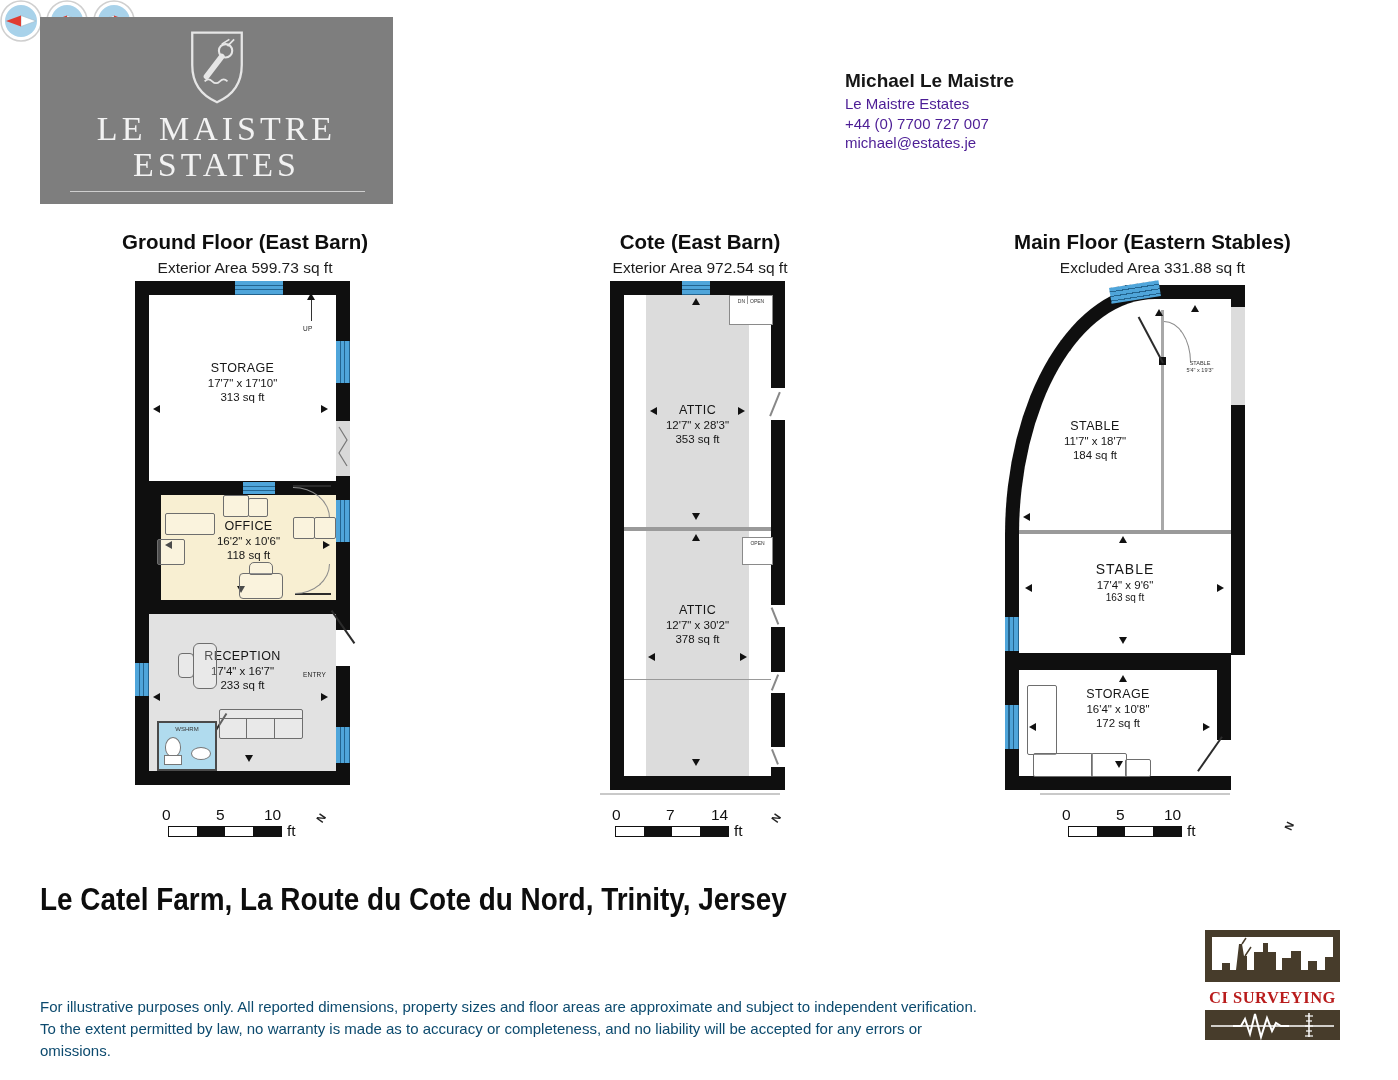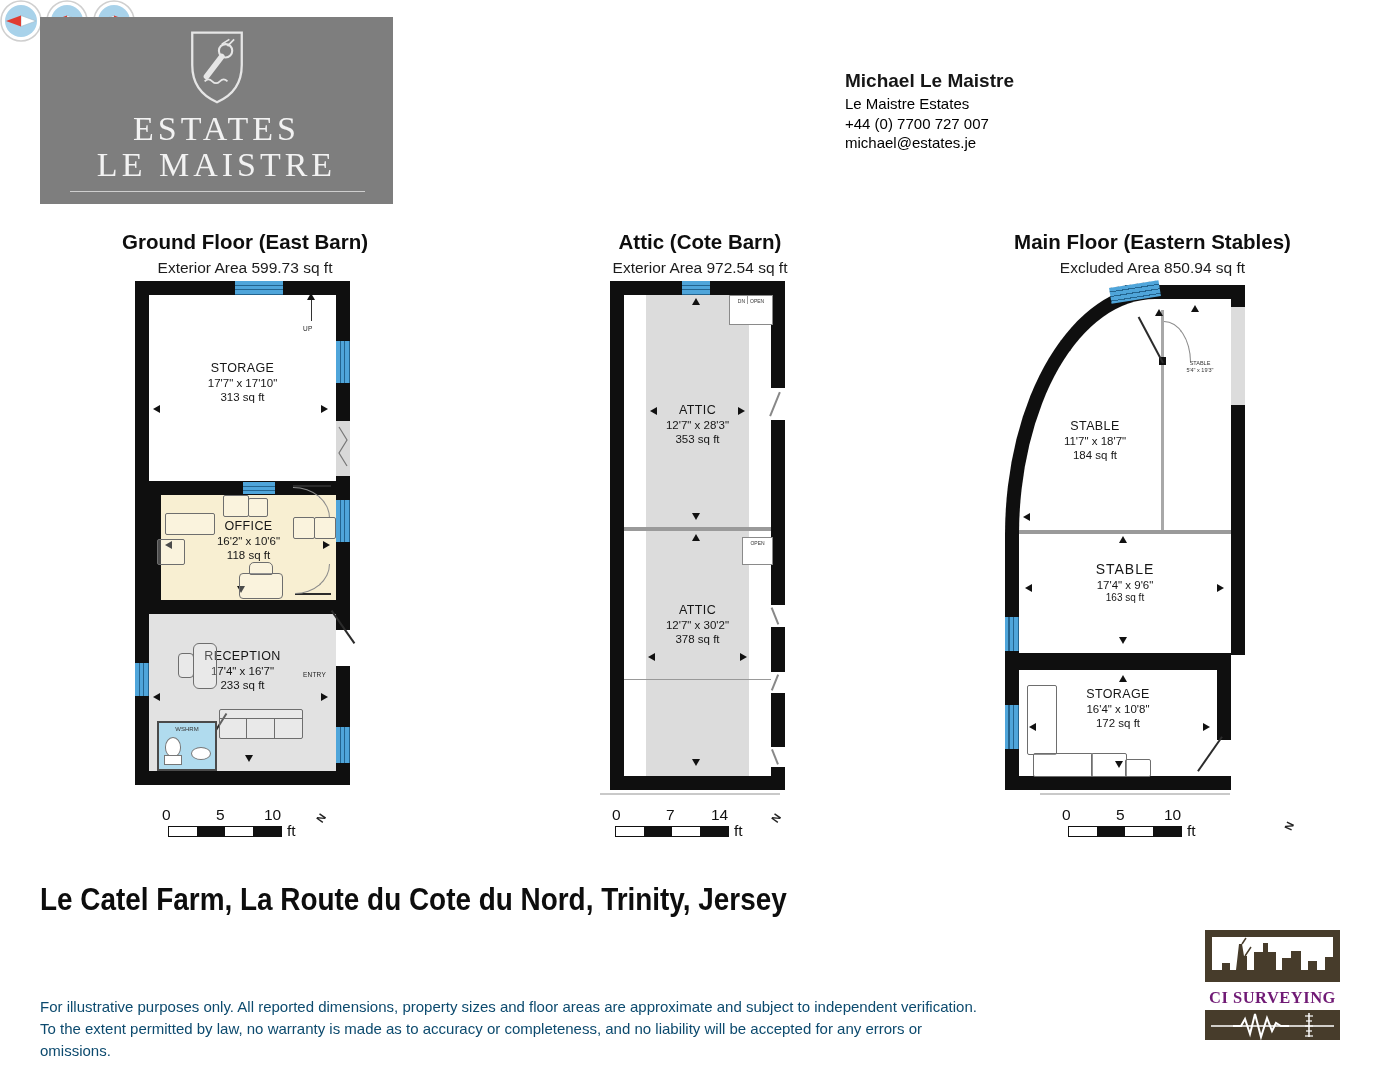--- a/index.html
+++ b/index.html
@@ -39,62 +39,62 @@
   .sg.b{background:#111;}.sg.w{background:#fff;}
   .north{position:absolute;font-size:11px;font-weight:bold;color:#222;}
   .openbox{position:absolute;background:#fff;border:1px solid #8a8a8a;display:flex;align-items:flex-start;justify-content:center;}
   .openbox span{font-size:5px;color:#333;padding-top:2px;}
   
   #logo-box{position:absolute;left:40px;top:17px;width:353px;height:187px;background:#7e7e7e;text-align:center;}
   .logo-line{color:#f2f2f2;font-family:"Liberation Serif",serif;font-size:34px;letter-spacing:4px;line-height:1.05;}
   #logo-underline{position:absolute;left:30px;right:28px;bottom:12px;height:1px;background:#cfcfcf;}
   #contact{position:absolute;left:845px;top:68px;width:400px;}
   #contact .cname{font-size:19px;font-weight:bold;color:#161616;line-height:26px;}
-  #contact .cline{font-size:15px;color:#000000;line-height:19.5px;}
+  #contact .cline{font-size:15px;color:#4c1d95;line-height:19.5px;}
   #address{position:absolute;left:40px;top:882px;font-size:31px;font-weight:bold;color:#0d0d0d;
            transform:scaleX(.9);transform-origin:left;white-space:nowrap;}
   #disclaimer{position:absolute;left:40px;top:996px;width:950px;font-size:15px;color:#0c4a6e;line-height:22px;}
   #ci-logo{position:absolute;left:1205px;top:930px;width:135px;}
-  #ci-name{font-family:"Liberation Serif",serif;font-weight:bold;font-size:16.5px;color:#701a75;
+  #ci-name{font-family:"Liberation Serif",serif;font-weight:bold;font-size:16.5px;color:#b91c1c;
            text-align:center;letter-spacing:.5px;margin:2px 0;}
   .underplan{position:absolute;height:2px;background:#c9c9c9;}
 </style>
 </head>
 <body>
 
 <div id="page">
 
   
   <div id="logo-box">
     <svg width="64" height="80" viewBox="0 0 66 84" style="margin-top:10px">
       <path d="M7 6 H59 V40 C59 61 47 73 33 79 C19 73 7 61 7 40 Z" fill="none" stroke="#e6e6e6" stroke-width="2.4"></path>
       <path d="M22 52 L38 31" stroke="#e6e6e6" stroke-width="6" stroke-linecap="round"></path>
       <circle cx="42" cy="25" r="7" fill="none" stroke="#e6e6e6" stroke-width="2.2"></circle>
       <path d="M38 18 l8 -5 M44 20 l7 -7" stroke="#e6e6e6" stroke-width="1.8"></path>
       <path d="M20 57 q4 -4 8 0 q4 4 8 0 q4 -4 8 0" fill="none" stroke="#e6e6e6" stroke-width="1.8"></path>
     </svg>
+    <div class="logo-line">LE MAISTRE</div>
     <div class="logo-line">ESTATES</div>
-    <div class="logo-line">LE MAISTRE</div>
     <div id="logo-underline"></div>
   </div>
 
   <div id="contact">
     <div class="cname">Michael Le Maistre</div>
     <div class="cline">Le Maistre Estates</div>
     <div class="cline">+44 (0) 7700 727 007</div>
     <div class="cline">michael@estates.je</div>
   </div>
 
   
   <div class="plan-title" style="left:60px;top:230px;width:370px">Ground Floor (East Barn)</div>
   <div class="plan-sub" style="left:60px;top:259px;width:370px">Exterior Area 599.73 sq ft</div>
-  <div class="plan-title" style="left:515px;top:230px;width:370px">Attic (Cote Barn)</div>
+  <div class="plan-title" style="left:515px;top:230px;width:370px">Cote (East Barn)</div>
   <div class="plan-sub" style="left:515px;top:259px;width:370px">Exterior Area 972.54 sq ft</div>
   <div class="plan-title" style="left:955px;top:230px;width:395px">Main Floor (Eastern Stables)</div>
-  <div class="plan-sub" style="left:955px;top:259px;width:395px">Excluded Area 850.94 sq ft</div>
+  <div class="plan-sub" style="left:955px;top:259px;width:395px">Excluded Area 331.88 sq ft</div>
 
   
   <div class="plan" style="left:135px;top:281px;width:215px;height:504px">
     <div class="abs" style="left:0;top:0;width:215px;height:504px;border:14px solid #0f0f0f;box-sizing:border-box;background:#fff"></div>
 
     <div class="wall" style="left:14px;top:200px;width:187px;height:14px"></div>
     <div class="wall" style="left:14px;top:319px;width:187px;height:14px"></div>
     <div class="wall" style="left:14px;top:214px;width:12px;height:105px"></div>
 
     <div class="floor" style="left:26px;top:214px;width:175px;height:105px;background:#f8efd2"></div>

